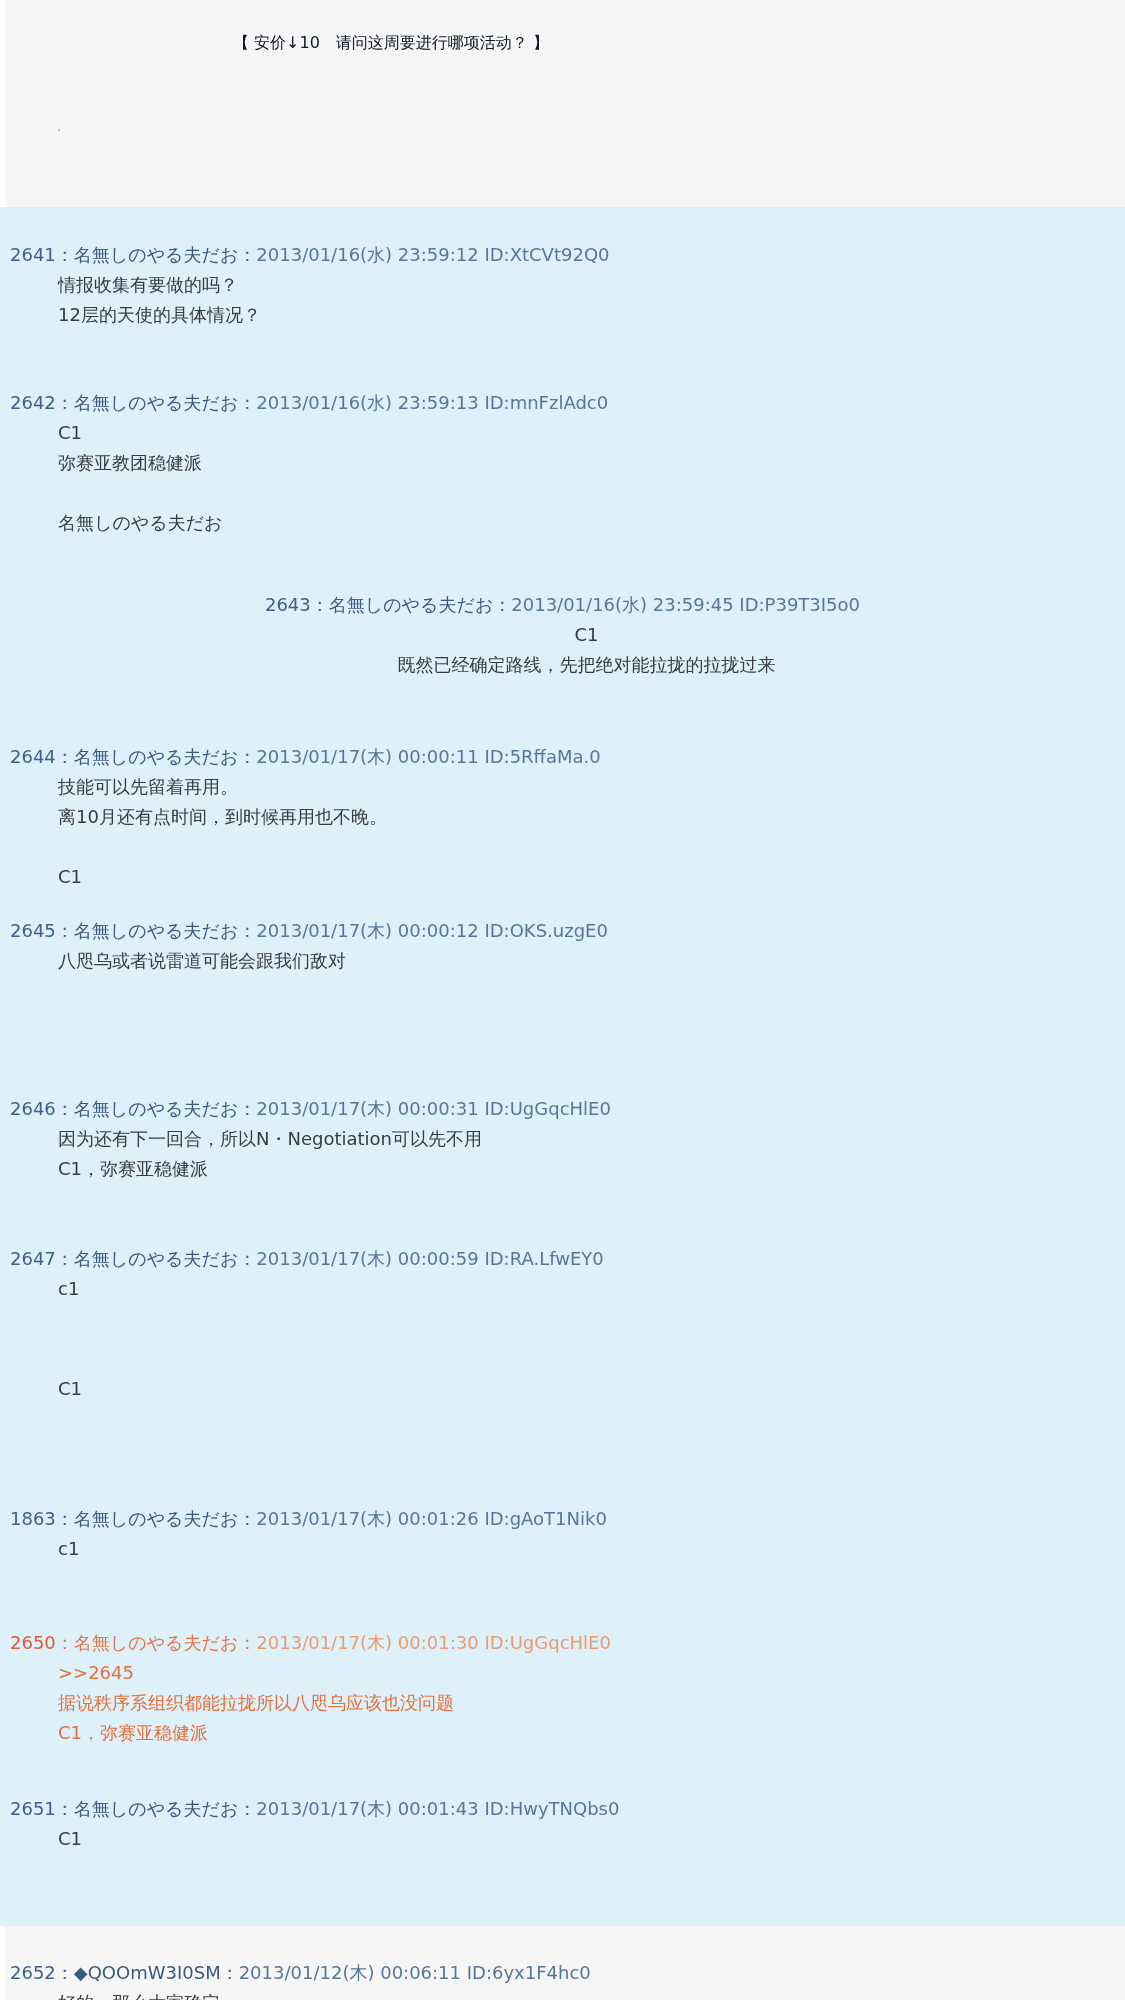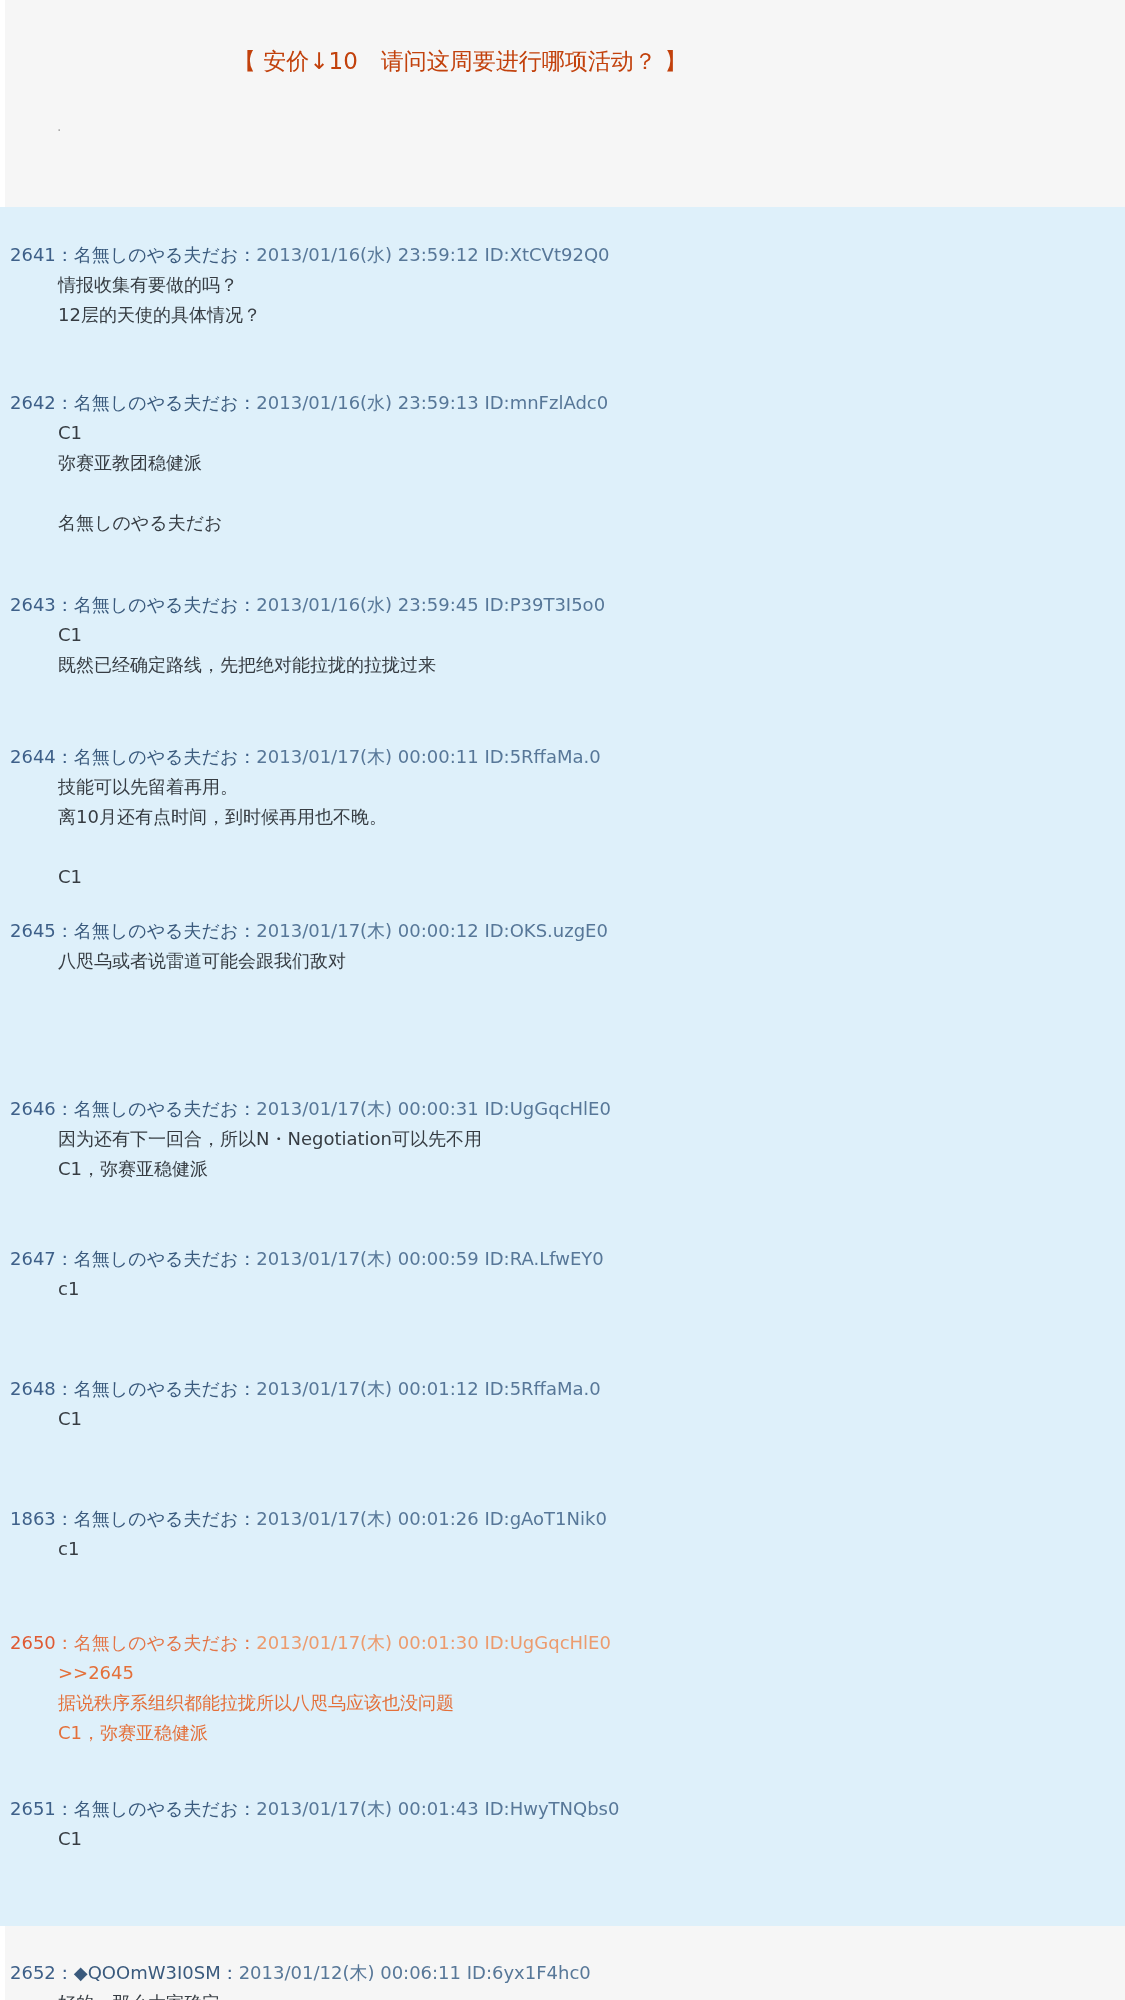--- a/index.html
+++ b/index.html
@@ -5,22 +5,22 @@
   html,body{margin:0;padding:0;background:#ffffff;}
   #page{
     position:relative;width:1125px;height:2000px;overflow:hidden;
     background:#ffffff;font-family:"DejaVu Sans",sans-serif;
   }
   .band{position:absolute;}
   .band-top{left:5px;top:0;width:1120px;height:207px;background:#f6f6f6;}
   .band-blue{left:0;top:207px;width:1125px;height:1719px;background:#def0fa;}
   .band-bottom{left:5px;top:1926px;width:1120px;height:74px;background:#f6f6f6;}
   .thread-title{
-    position:absolute;left:233px;top:48px;
-    font-size:23px;line-height:26px;color:#c2410c;white-space:nowrap;
+    position:absolute;left:233px;top:30px;
+    font-size:16px;line-height:26px;color:#0f172a;white-space:nowrap;
   }
   .stray-dot{position:absolute;left:57px;top:118px;font-size:14px;color:#a8a8a8;}
   .post{
     position:absolute;left:10px;width:1105px;
     font-size:18px;line-height:30px;white-space:nowrap;
   }
   .post-header{white-space:nowrap;}
   .post-num{color:#3e6089;}
   .sep{color:#3e6089;}
   .post-name{color:#3a5a7d;}
@@ -53,21 +53,21 @@
   </div>
     <div class="post" style="top: 388px;">
     <div class="post-header"><span class="post-num">2642</span><span class="sep">：</span><span class="post-name">名無しのやる夫だお</span><span class="sep">：</span><span class="post-datetime">2013/01/16(水) 23:59:13 ID:mnFzlAdc0</span></div>
     <div class="post-body">
         <div class="post-line">C1</div>
         <div class="post-line">弥赛亚教团稳健派</div>
         <div class="post-line blank">&nbsp;</div>
         <div class="post-line">名無しのやる夫だお</div>
       </div>
   </div>
-    <div class="post" style="top: 590px;">
+    <div class="post" style="top: 590px; text-align: center;">
     <div class="post-header"><span class="post-num">2643</span><span class="sep">：</span><span class="post-name">名無しのやる夫だお</span><span class="sep">：</span><span class="post-datetime">2013/01/16(水) 23:59:45 ID:P39T3I5o0</span></div>
     <div class="post-body">
         <div class="post-line">C1</div>
         <div class="post-line">既然已经确定路线，先把绝对能拉拢的拉拢过来</div>
       </div>
   </div>
     <div class="post" style="top: 742px;">
     <div class="post-header"><span class="post-num">2644</span><span class="sep">：</span><span class="post-name">名無しのやる夫だお</span><span class="sep">：</span><span class="post-datetime">2013/01/17(木) 00:00:11 ID:5RffaMa.0</span></div>
     <div class="post-body">
         <div class="post-line">技能可以先留着再用。</div>
@@ -89,21 +89,20 @@
         <div class="post-line">C1，弥赛亚稳健派</div>
       </div>
   </div>
     <div class="post" style="top: 1244px;">
     <div class="post-header"><span class="post-num">2647</span><span class="sep">：</span><span class="post-name">名無しのやる夫だお</span><span class="sep">：</span><span class="post-datetime">2013/01/17(木) 00:00:59 ID:RA.LfwEY0</span></div>
     <div class="post-body">
         <div class="post-line">c1</div>
       </div>
   </div>
     <div class="post" style="top: 1374px;">
-    <div class="post-header"><span class="post-num">2648</span><span class="sep">：</span><span class="post-name">名無しのやる夫だお</span><span class="sep">：</span><span class="post-datetime">2013/01/17(木) 00:01:12 ID:5RffaMa.0</span></div>
     <div class="post-body">
         <div class="post-line">C1</div>
       </div>
   </div>
     <div class="post" style="top: 1504px;">
     <div class="post-header"><span class="post-num">1863</span><span class="sep">：</span><span class="post-name">名無しのやる夫だお</span><span class="sep">：</span><span class="post-datetime">2013/01/17(木) 00:01:26 ID:gAoT1Nik0</span></div>
     <div class="post-body">
         <div class="post-line">c1</div>
       </div>
   </div>

